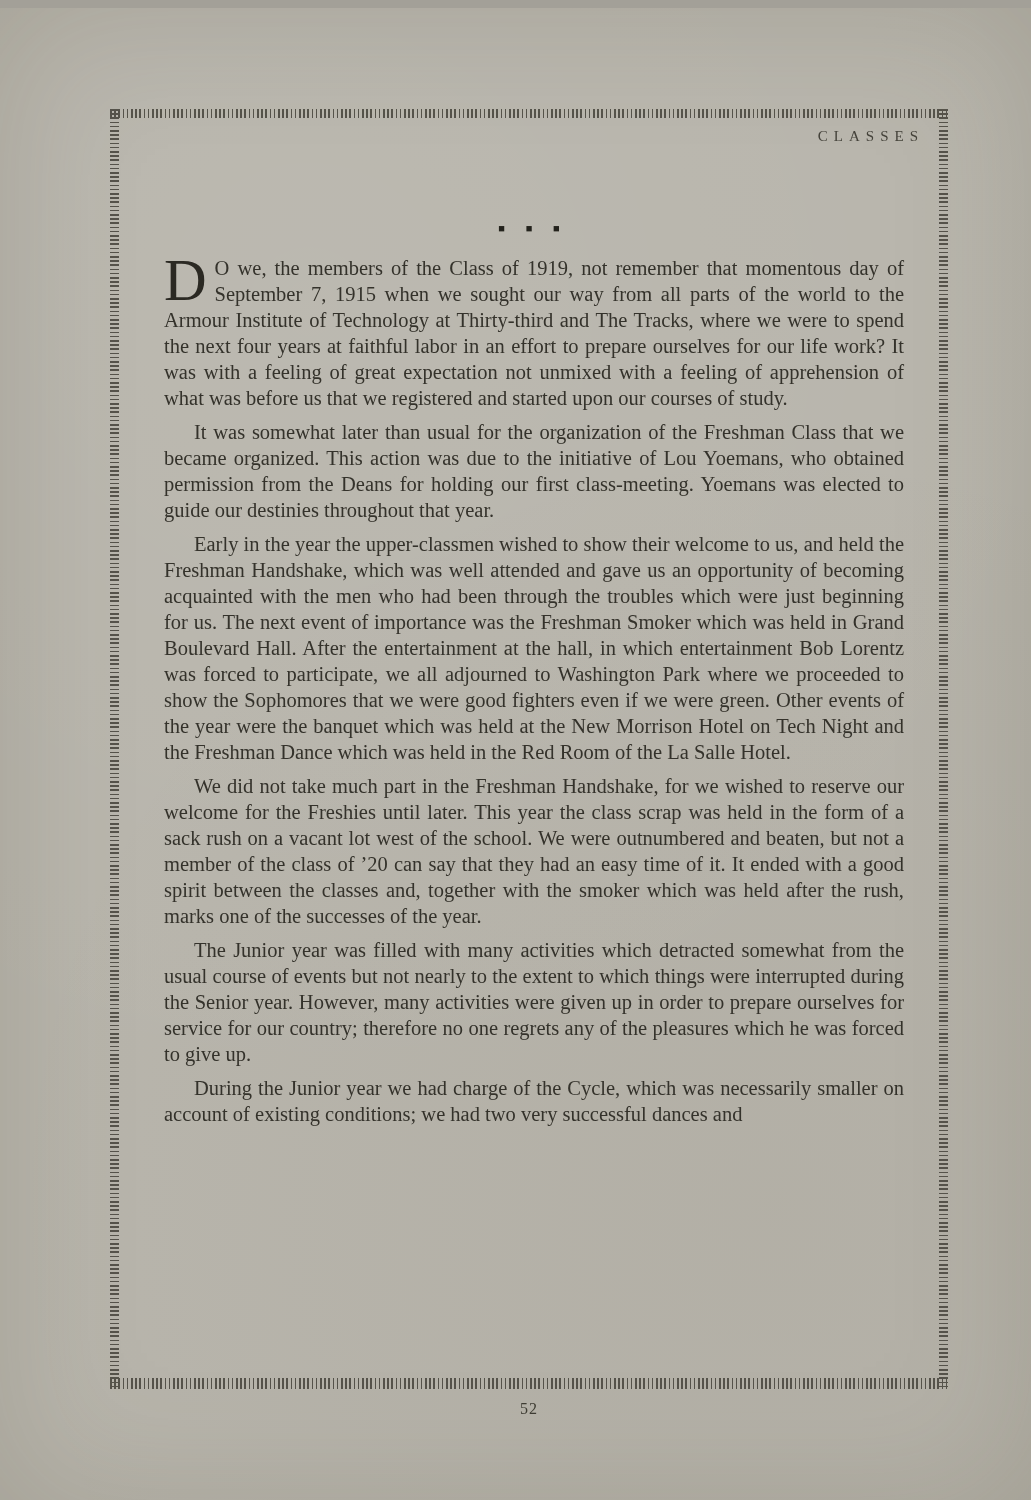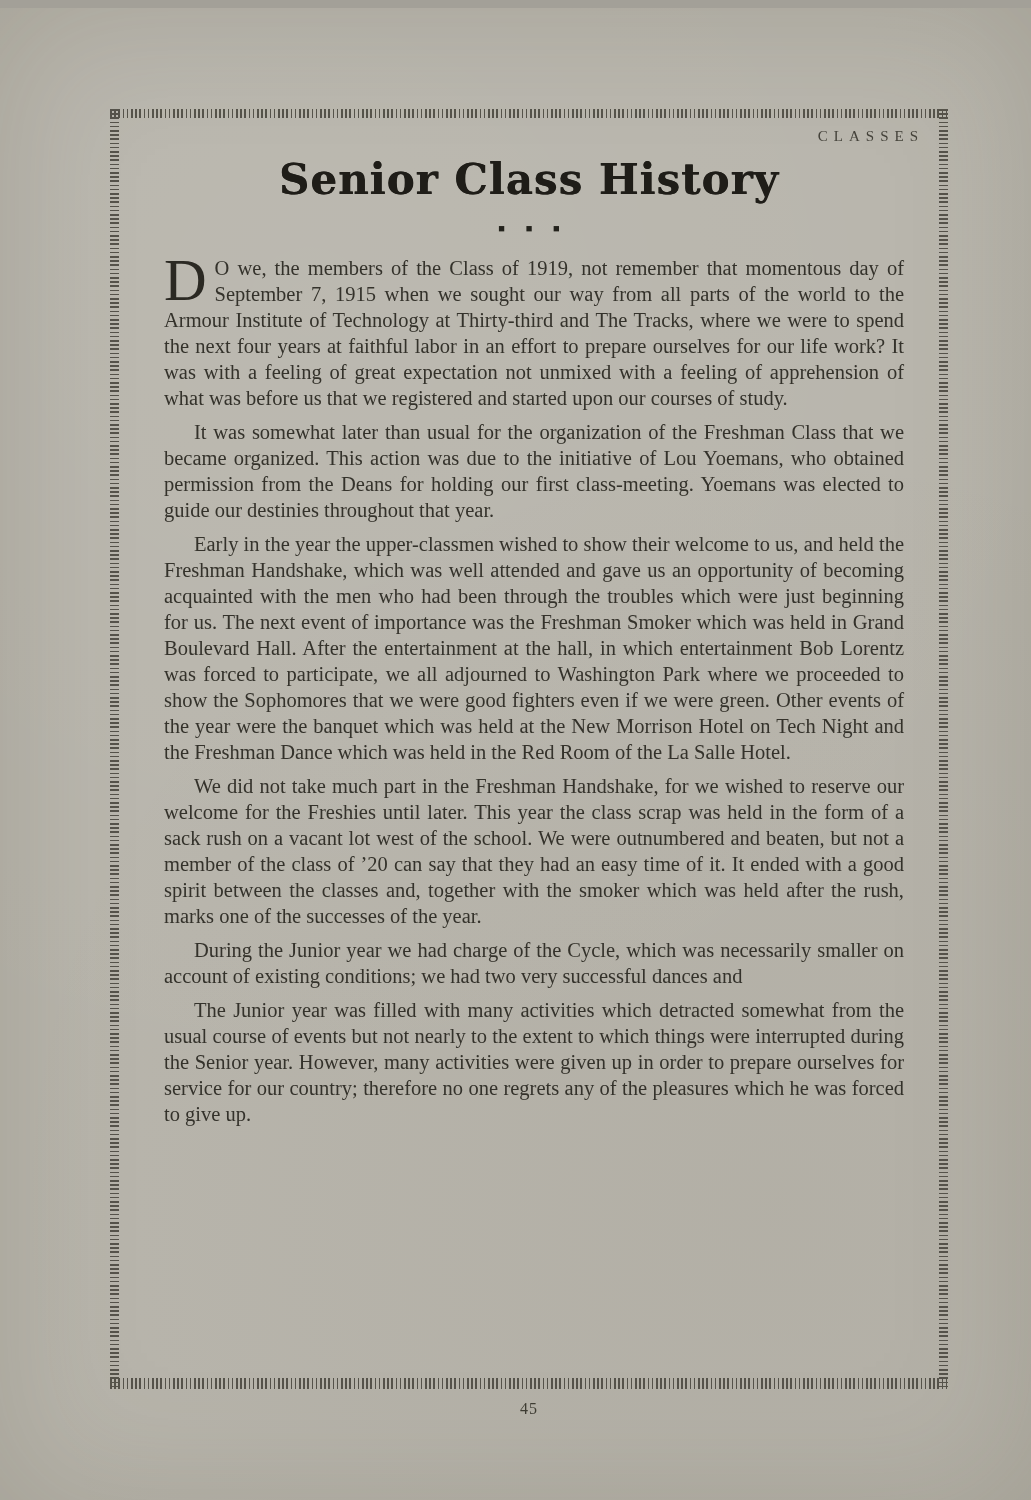--- a/index.html
+++ b/index.html
@@ -117,29 +117,28 @@
 <div class="page">
 
   <div class="frame">
     <div class="tick tick-top"></div>
     <div class="tick tick-bottom"></div>
     <div class="tick tick-left"></div>
     <div class="tick tick-right"></div>
 
     <div class="header-label">CLASSES</div>
 
-    <div class="title">Senior Class History</div>
 
     <div class="ornament">■ ■ ■</div>
 
     <div class="body-text">
       <p class="first"><span class="dropcap">D</span><span>O we, the members of the Class of 1919, not remember that momentous day of September 7, 1915 when we sought our way from all parts of the world to the Armour Institute of Technology at Thirty-third and The Tracks, where we were to spend the next four years at faithful labor in an effort to prepare ourselves for our life work?  It was with a feeling of great expectation not unmixed with a feeling of apprehension of what was before us that we registered and started upon our courses of study.</span></p>
       <p>It was somewhat later than usual for the organization of the Freshman Class that we became organized.  This action was due to the initiative of Lou Yoemans, who obtained permission from the Deans for holding our first class-meeting.  Yoemans was elected to guide our destinies throughout that year.</p>
       <p>Early in the year the upper-classmen wished to show their welcome to us, and held the Freshman Handshake, which was well attended and gave us an opportunity of becoming acquainted with the men who had been through the troubles which were just beginning for us.  The next event of importance was the Freshman Smoker which was held in Grand Boulevard Hall.  After the entertainment at the hall, in which entertainment Bob Lorentz was forced to participate, we all adjourned to Washington Park where we proceeded to show the Sophomores that we were good fighters even if we were green.  Other events of the year were the banquet which was held at the New Morrison Hotel on Tech Night and the Freshman Dance which was held in the Red Room of the La Salle Hotel.</p>
       <p>We did not take much part in the Freshman Handshake, for we wished to reserve our welcome for the Freshies until later.  This year the class scrap was held in the form of a sack rush on a vacant lot west of the school.  We were outnumbered and beaten, but not a member of the class of ’20 can say that they had an easy time of it.  It ended with a good spirit between the classes and, together with the smoker which was held after the rush, marks one of the successes of the year.</p>
+      <p>The Junior year was filled with many activities which detracted somewhat from the usual course of events but not nearly to the extent to which things were interrupted during the Senior year.  However, many activities were given up in order to prepare ourselves for service for our country; therefore no one regrets any of the pleasures which he was forced to give up.</p>
       <p>During the Junior year we had charge of the Cycle, which was necessarily smaller on account of existing conditions; we had two very successful dances and</p>
-      <p>The Junior year was filled with many activities which detracted somewhat from the usual course of events but not nearly to the extent to which things were interrupted during the Senior year.  However, many activities were given up in order to prepare ourselves for service for our country; therefore no one regrets any of the pleasures which he was forced to give up.</p>
     </div>
   </div>
 
-  <div class="page-number">45</div>
+  <div class="page-number">52</div>
 
 </div>
 
 </body></html>

